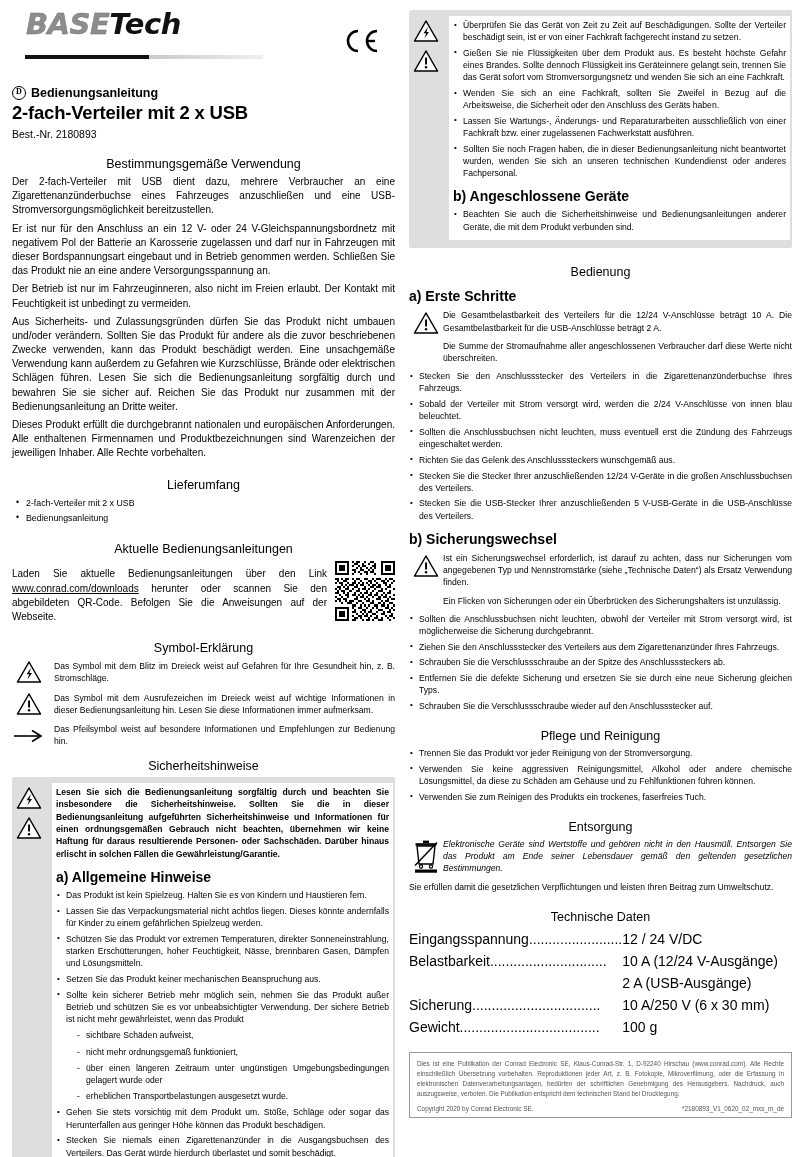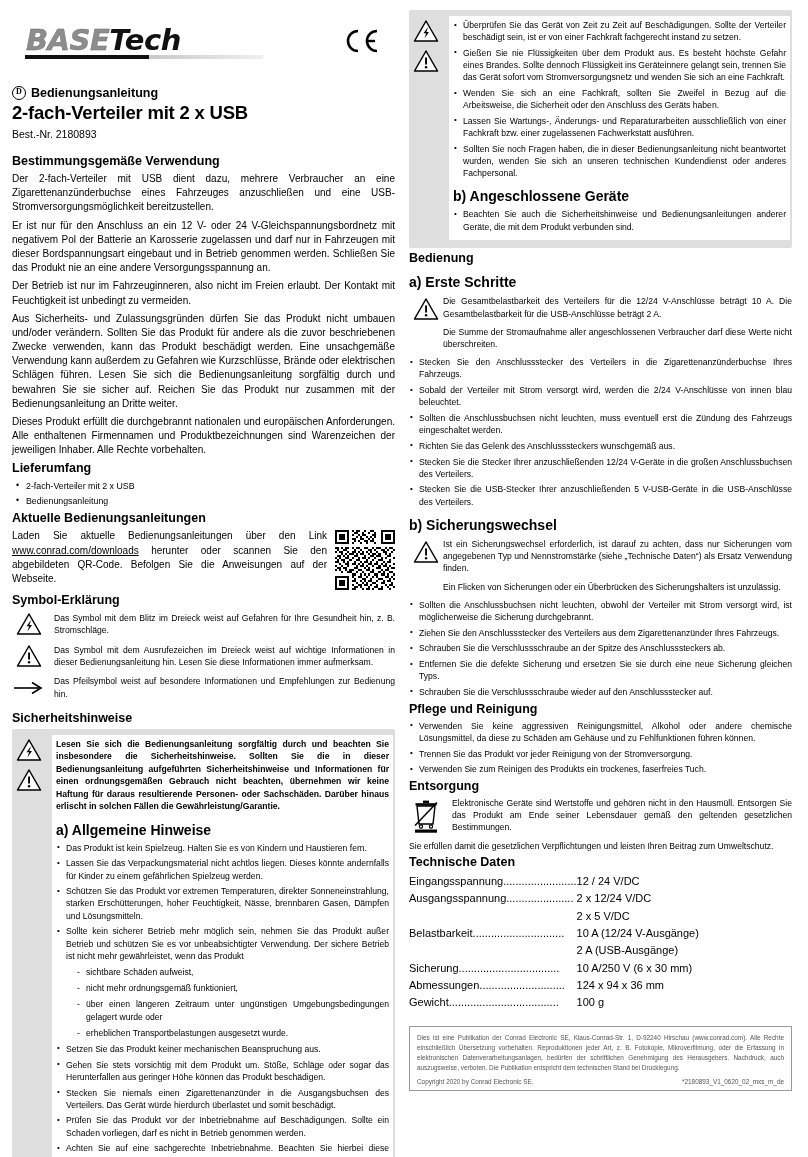--- a/index.html
+++ b/index.html
@@ -32,21 +32,21 @@
   .col-right { }
 
   
   .masthead {
     height: 62px;
     position: relative;
   }
   .logo {
     position: absolute;
     left: 14px;
-    top: 16px;
+    top: 0;
     font-family: "DejaVu Sans", sans-serif;
     font-size: 29px;
     font-weight: bold;
     font-style: italic;
     letter-spacing: -0.5px;
     line-height: 1;
   }
   .logo .base {
     color: #8d8d8d;
     -webkit-text-stroke: 0.4px #6a6a6a;
@@ -96,22 +96,23 @@
     margin: 2px 0 4px 0;
     letter-spacing: -0.2px;
   }
   .ordernum {
     font-size: 10.5px;
     margin: 0 0 14px 0;
   }
 
   h2 {
     font-size: 12.5px;
-    font-weight: bold;
-    margin: 3px 0 4px 0;
+    font-weight: normal;
+    margin: 17px 0 4px 0;
+    text-align: center;
   }
   h2.tight { margin-top: 11px; }
   h3 {
     font-size: 14px;
     font-weight: bold;
     margin: 9px 0 4px 0;
   }
 
   p.body {
     font-size: 10px;
@@ -181,21 +182,21 @@
     left: 4px;
     top: -0.5px;
   }
 
   
   .dl-wrap {
     display: flex;
     gap: 8px;
     align-items: flex-start;
   }
-  .dl-text { flex: 1; }
+  .dl-text { flex: 1; margin-top: 7px; }
   .dl-text p { margin: 0; }
   .qr {
     width: 60px;
     height: 60px;
     flex: 0 0 60px;
     margin-top: 1px;
     background-color: #fff;
   }
   a.link {
     color: #000;
@@ -270,23 +271,23 @@
     font-size: 8.6px;
     line-height: 1.42;
     text-align: justify;
     margin: 0 0 6px 0;
   }
   .noterow .ntext p:last-child { margin-bottom: 0; }
 
   
   .disposal {
     display: flex;
-    gap: 9px;
-    align-items: center;
+    align-items: flex-start;
     margin: 4px 0 6px 0;
+    font-style: italic;
   }
   .disposal .dicon { flex: 0 0 34px; display:flex; justify-content:center; padding-top:1px;}
   .disposal .dtext {
     flex: 1;
     font-size: 8.6px;
     line-height: 1.42;
     text-align: justify;
   }
   p.fullwidth {
     font-size: 8.6px;
@@ -295,21 +296,21 @@
     margin: 4px 0 0 0;
   }
 
   
   table.specs {
     border-collapse: collapse;
     width: 100%;
     margin-top: 3px;
   }
   table.specs td {
-    font-size: 11px;
+    font-size: 14px;
     line-height: 1.58;
     vertical-align: top;
     padding: 0;
   }
   td.spec-label {
     width: 150px;
     white-space: nowrap;
     overflow: hidden;
   }
   td.spec-value { padding-left: 4px; }
@@ -659,30 +660,30 @@
           </svg>
         </div>
         <div class="content">
           <p class="intro">Lesen Sie sich die Bedienungsanleitung sorgfältig durch und beachten Sie insbesondere die Sicherheitshinweise. Sollten Sie die in dieser Bedienungsanleitung aufgeführten Sicherheitshinweise und Informationen für einen ordnungsgemäßen Gebrauch nicht beachten, übernehmen wir keine Haftung für daraus resultierende Personen- oder Sachschäden. Darüber hinaus erlischt in solchen Fällen die Gewährleistung/Garantie.</p>
 
           <h3>a) Allgemeine Hinweise</h3>
           <ul class="bl">
             <li>Das Produkt ist kein Spielzeug. Halten Sie es von Kindern und Haustieren fern.</li>
             <li>Lassen Sie das Verpackungsmaterial nicht achtlos liegen. Dieses könnte andernfalls für Kinder zu einem gefährlichen Spielzeug werden.</li>
             <li>Schützen Sie das Produkt vor extremen Temperaturen, direkter Sonneneinstrahlung, starken Erschütterungen, hoher Feuchtigkeit, Nässe, brennbaren Gasen, Dämpfen und Lösungsmitteln.</li>
+            <li>Setzen Sie das Produkt keiner mechanischen Beanspruchung aus.</li>
             <li>
               <span>Sollte kein sicherer Betrieb mehr möglich sein, nehmen Sie das Produkt außer Betrieb und schützen Sie es vor unbeabsichtigter Verwendung. Der sichere Betrieb ist nicht mehr gewährleistet, wenn das Produkt</span>
               <ul class="dash">
                 <li>sichtbare Schäden aufweist,</li>
                 <li>nicht mehr ordnungsgemäß funktioniert,</li>
                 <li>über einen längeren Zeitraum unter ungünstigen Umgebungsbedingungen gelagert wurde oder</li>
                 <li>erheblichen Transportbelastungen ausgesetzt wurde.</li>
               </ul>
             </li>
-            <li>Setzen Sie das Produkt keiner mechanischen Beanspruchung aus.</li>
             <li>Gehen Sie stets vorsichtig mit dem Produkt um. Stöße, Schläge oder sogar das Herunterfallen aus geringer Höhe können das Produkt beschädigen.</li>
             <li>Stecken Sie niemals einen Zigarettenanzünder in die Ausgangsbuchsen des Verteilers. Das Gerät würde hierdurch überlastet und somit beschädigt.</li>
             <li>Prüfen Sie das Produkt vor der Inbetriebnahme auf Beschädigungen. Sollte ein Schaden vorliegen, darf es nicht in Betrieb genommen werden.</li>
             <li>Achten Sie auf eine sachgerechte Inbetriebnahme. Beachten Sie hierbei diese Bedienungsanleitung.</li>
           </ul>
         </div>
       </div>
     </div>
 
   </div>
@@ -763,22 +764,22 @@
     <ul class="bl">
       <li>Sollten die Anschlussbuchsen nicht leuchten, obwohl der Verteiler mit Strom versorgt wird, ist möglicherweise die Sicherung durchgebrannt.</li>
       <li>Ziehen Sie den Anschlussstecker des Verteilers aus dem Zigarettenanzünder Ihres Fahrzeugs.</li>
       <li>Schrauben Sie die Verschlussschraube an der Spitze des Anschlusssteckers ab.</li>
       <li>Entfernen Sie die defekte Sicherung und ersetzen Sie sie durch eine neue Sicherung gleichen Typs.</li>
       <li>Schrauben Sie die Verschlussschraube wieder auf den Anschlussstecker auf.</li>
     </ul>
 
     <h2>Pflege und Reinigung</h2>
     <ul class="bl">
+      <li>Trennen Sie das Produkt vor jeder Reinigung von der Stromversorgung.</li>
       <li>Verwenden Sie keine aggressiven Reinigungsmittel, Alkohol oder andere chemische Lösungsmittel, da diese zu Schäden am Gehäuse und zu Fehlfunktionen führen können.</li>
-      <li>Trennen Sie das Produkt vor jeder Reinigung von der Stromversorgung.</li>
       <li>Verwenden Sie zum Reinigen des Produkts ein trockenes, faserfreies Tuch.</li>
     </ul>
 
     <h2>Entsorgung</h2>
     <div class="disposal">
       <div class="dicon">
         <svg class="icon" width="28" height="34" viewBox="0 0 28 34">
           <path d="M5 7 L23 7 L21 25 L7 25 Z" fill="#fff" stroke="#000" stroke-width="1.4"></path>
           <rect x="3.5" y="4.2" width="21" height="2.4" fill="#000"></rect>
           <rect x="11" y="1.6" width="6" height="2.4" fill="#000"></rect>
@@ -791,44 +792,33 @@
       <div class="dtext">Elektronische Geräte sind Wertstoffe und gehören nicht in den Hausmüll. Entsorgen Sie das Produkt am Ende seiner Lebensdauer gemäß den geltenden gesetzlichen Bestimmungen.</div>
     </div>
     <p class="fullwidth">Sie erfüllen damit die gesetzlichen Verpflichtungen und leisten Ihren Beitrag zum Umweltschutz.</p>
 
     <h2>Technische Daten</h2>
     <table class="specs">
       <tbody>
         <tr>
           <td class="spec-label"><span>Eingangsspannung</span><span class="dots">........................</span></td>
           <td class="spec-value">12 / 24 V/DC</td>
-        </tr>
-        <tr>
-          <td class="spec-label"><span>Ausgangsspannung</span><span class="dots">......................</span></td>
-          <td class="spec-value">
-            <div>2 x 12/24 V/DC</div>
-            <div>2 x 5 V/DC</div>
-          </td>
         </tr>
         <tr>
           <td class="spec-label"><span>Belastbarkeit</span><span class="dots">..............................</span></td>
           <td class="spec-value">
             <div>10 A (12/24 V-Ausgänge)</div>
             <div>2 A (USB-Ausgänge)</div>
           </td>
         </tr>
         <tr>
           <td class="spec-label"><span>Sicherung</span><span class="dots">.................................</span></td>
           <td class="spec-value">10 A/250 V (6 x 30 mm)</td>
         </tr>
         <tr>
-          <td class="spec-label"><span>Abmessungen</span><span class="dots">............................</span></td>
-          <td class="spec-value">124 x 94 x 36 mm</td>
-        </tr>
-        <tr>
           <td class="spec-label"><span>Gewicht</span><span class="dots">....................................</span></td>
           <td class="spec-value">100 g</td>
         </tr>
       </tbody>
     </table>
 
     <div class="footer">
       <p class="fine">Dies ist eine Publikation der Conrad Electronic SE, Klaus-Conrad-Str. 1, D-92240 Hirschau (www.conrad.com). Alle Rechte einschließlich Übersetzung vorbehalten. Reproduktionen jeder Art, z. B. Fotokopie, Mikroverfilmung, oder die Erfassung in elektronischen Datenverarbeitungsanlagen, bedürfen der schriftlichen Genehmigung des Herausgebers. Nachdruck, auch auszugsweise, verboten. Die Publikation entspricht dem technischen Stand bei Drucklegung.</p>
       <div class="copyrow">
         <span>Copyright 2020 by Conrad Electronic SE.</span>

